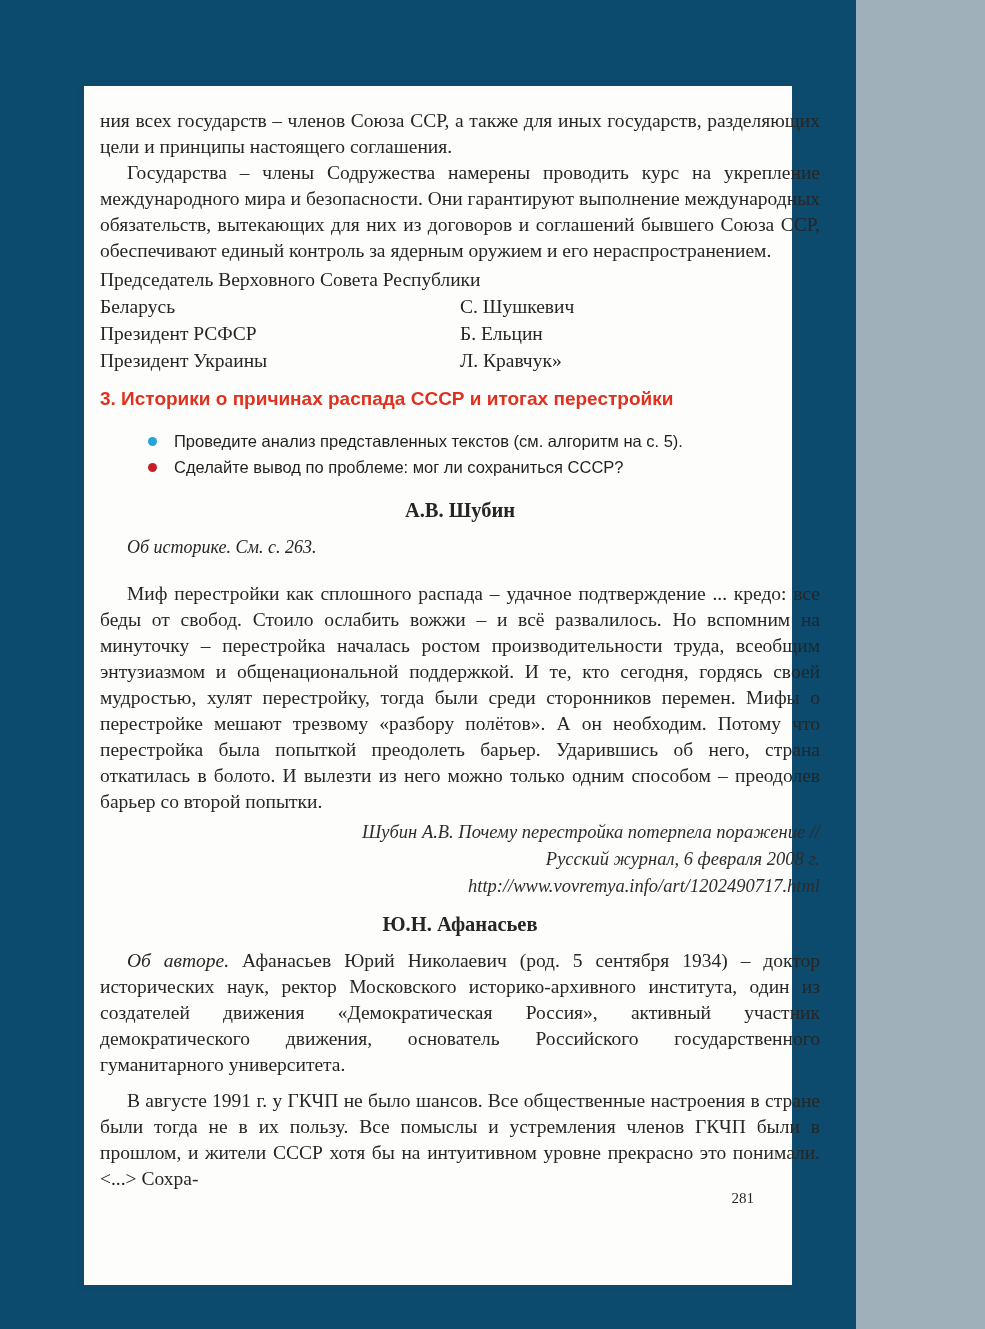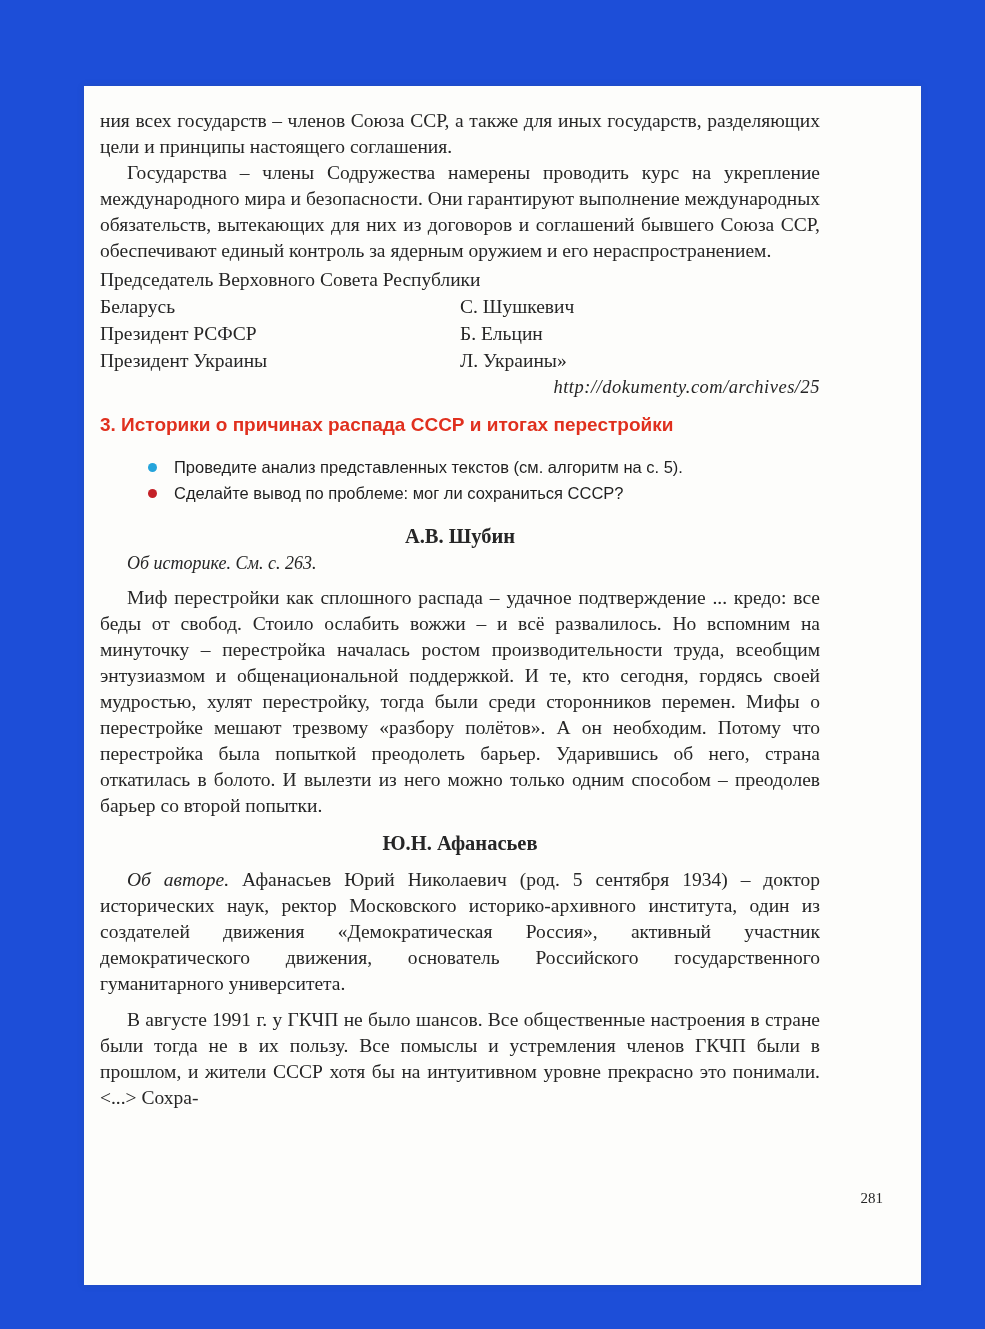--- a/index.html
+++ b/index.html
@@ -1,21 +1,21 @@
 <!DOCTYPE html>
 <html><head>
 <meta charset="utf-8">
 <style>
   * { margin: 0; padding: 0; box-sizing: border-box; }
   html, body { background: #9fb0bb; }
   .canvas {
     position: relative;
-    width: 985px;
+    width: 856px;
     height: 1329px;
-    background: #1d4ed8;
+    background: #0c4a6e;
     overflow: hidden;
     font-family: "Liberation Serif", serif;
     color: #262626;
   }
   .page {
     position: absolute;
     left: 84px;
     top: 86px;
     right: 64px;
     bottom: 44px;
@@ -74,37 +74,38 @@
   }
   .bullet--blue { background: #25a4db; }
   .bullet--red  { background: #c42127; }
   .task-text { flex: 1; text-align: justify; text-align-last: left; }
   .author-heading {
     font-size: 20.5px;
     font-weight: bold;
     text-align: center;
     line-height: 28px;
     margin-top: 16px;
+    margin-bottom: 10px;
   }
   .author-heading--second { margin-top: 10px; margin-bottom: 10px; }
   .about-note {
     font-size: 18px;
     line-height: 27px;
     text-indent: 27px;
     font-style: italic;
   }
   .about-bio {
     font-size: 19.5px;
     line-height: 26px;
     text-indent: 27px;
     text-align: justify;
     text-align-last: left;
   }
   .about-bio .lead { font-style: italic; }
-  .essay { margin-top: 8px; }
+  .essay { margin-top: 20px; }
   .citation {
     margin-top: 4px;
     font-size: 18.5px;
     line-height: 27px;
     font-style: italic;
     text-align: right;
     color: #2d2d2d;
   }
   .loose { line-height: 29px; margin-top: 10px; }
   .page-number {
@@ -131,45 +132,49 @@
         <div class="sig-row">
           <span class="sig-title">Беларусь</span>
           <span class="sig-name">С. Шушкевич</span>
         </div>
         <div class="sig-row">
           <span class="sig-title">Президент РСФСР</span>
           <span class="sig-name">Б. Ельцин</span>
         </div>
         <div class="sig-row">
           <span class="sig-title">Президент Украины</span>
-          <span class="sig-name">Л. Украины»</span>
+          <span class="sig-name">Л. Кравчук»</span>
         </div>
       </div>
 
-      <div class="source-url">http://dokumenty.com/archives/25</div>
 
       <h2 class="section-heading">3. Историки о причинах распада СССР и итогах перестройки</h2>
 
       <ul class="task-list">
         <li class="task-item">
           <span class="task-bullet bullet--blue"></span>
           <span class="task-text">Проведите анализ представленных текстов (см. алгоритм на с. 5).</span>
         </li>
         <li class="task-item">
           <span class="task-bullet bullet--red"></span>
           <span class="task-text">Сделайте вывод по проблеме: мог ли сохраниться СССР?</span>
         </li>
       </ul>
 
       <h3 class="author-heading">А.В. Шубин</h3>
 
       <p class="about-note">Об историке. См. с. 263.</p>
 
       <p class="body indent essay">Миф перестройки как сплошного распада – удачное подтверждение ... кредо: все беды от свобод. Стоило ослабить вожжи – и всё развалилось. Но вспомним на минуточку – перестройка началась ростом производительности труда, всеобщим энтузиазмом и общенациональной поддержкой. И те, кто сегодня, гордясь своей мудростью, хулят перестройку, тогда были среди сторонников перемен. Мифы о перестройке мешают трезвому «разбору полётов». А он необходим. Потому что перестройка была попыткой преодолеть барьер. Ударившись об него, страна откатилась в болото. И вылезти из него можно только одним способом – преодолев барьер со второй попытки.</p>
 
+      <div class="citation">
+        <div>Шубин А.В. Почему перестройка потерпела поражение //</div>
+        <div>Русский журнал, 6 февраля 2008 г.</div>
+        <div>http://www.vovremya.info/art/1202490717.html</div>
+      </div>
 
       <h3 class="author-heading author-heading--second">Ю.Н. Афанасьев</h3>
 
       <p class="about-bio"><span class="lead">Об авторе.</span><span> Афанасьев Юрий Николаевич (род. 5 сентября 1934) – доктор исторических наук, ректор Московского историко-архивного института, один из создателей движения «Демократическая Россия», активный участник демократического движения, основатель Российского государственного гуманитарного университета.</span></p>
 
       <p class="body indent loose">В августе 1991 г. у ГКЧП не было шансов. Все общественные настроения в стране были тогда не в их пользу. Все помыслы и устремления членов ГКЧП были в прошлом, и жители СССР хотя бы на интуитивном уровне прекрасно это понимали. &lt;...&gt; Сохра-</p>
 
     </div>
 
     <div class="page-number">281</div>

